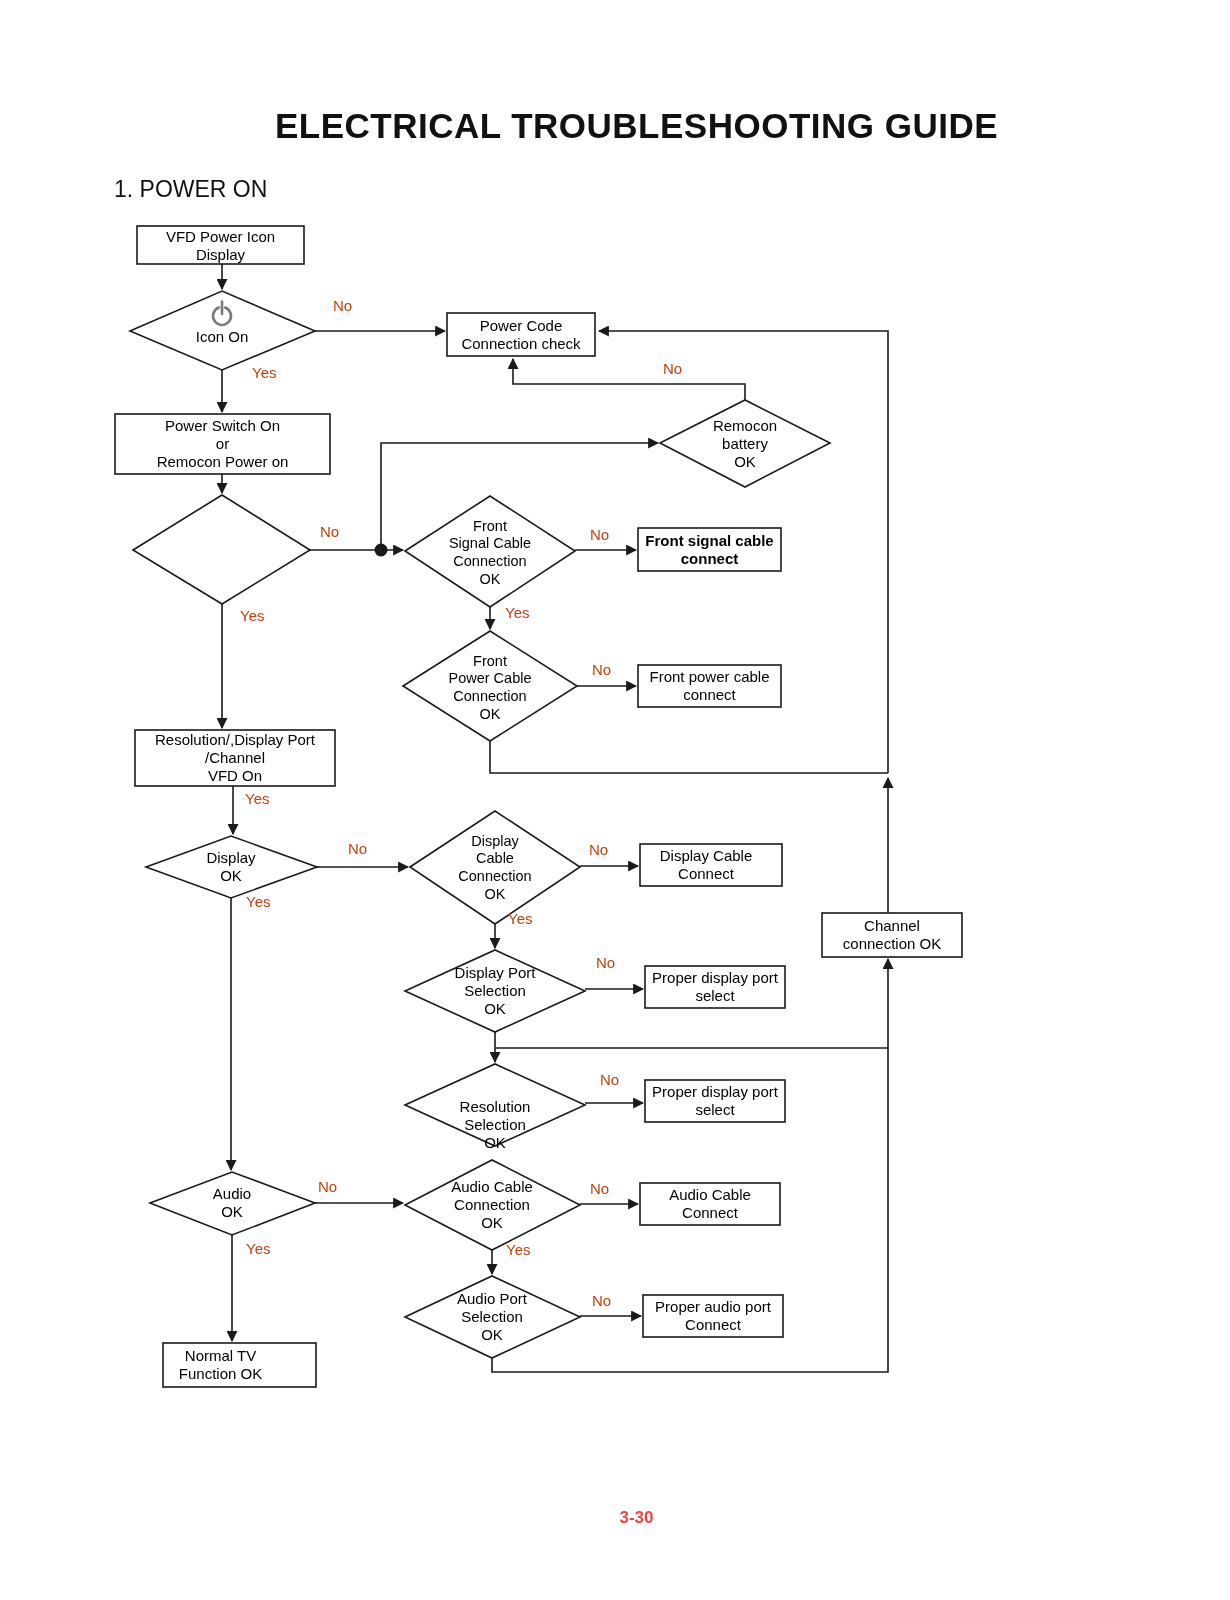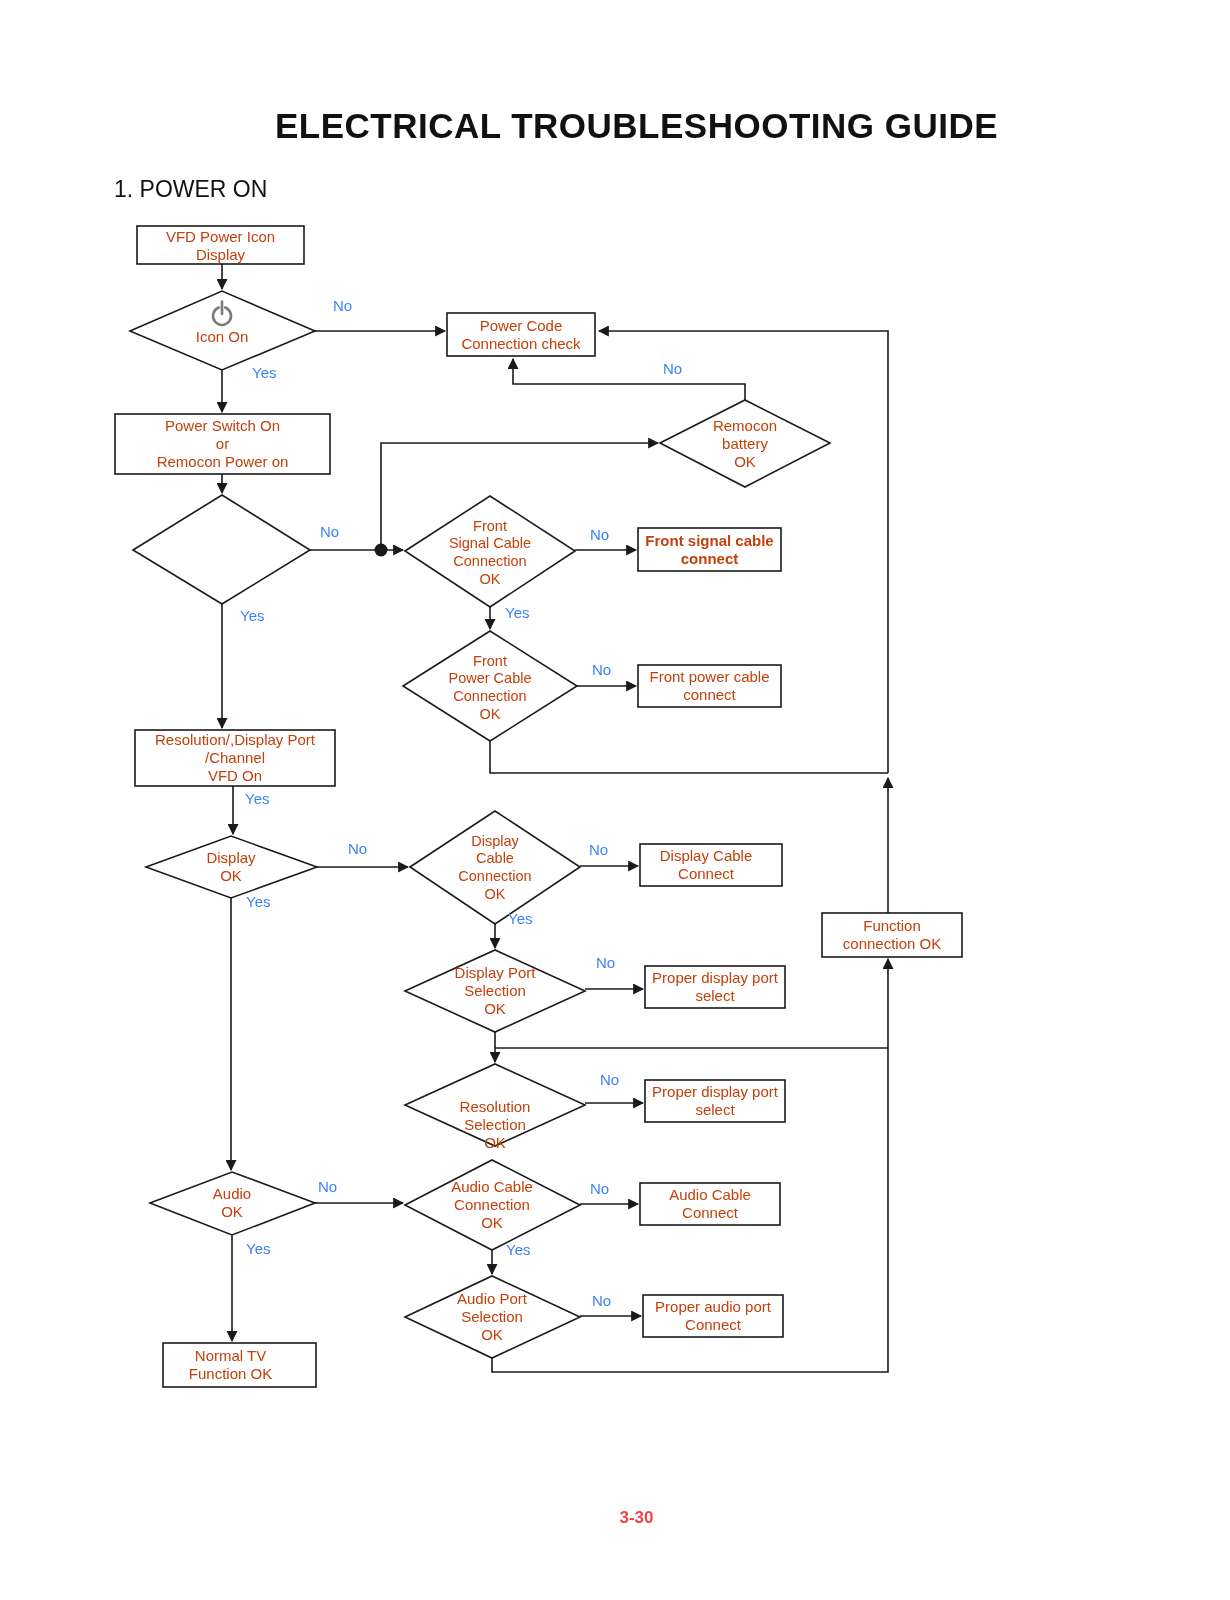--- a/index.html
+++ b/index.html
@@ -14,24 +14,24 @@
   .section{
     position:absolute;left:114px;top:176px;font-size:23px;font-weight:normal;color:#111;
   }
   .footer{
     position:absolute;left:0;right:0;top:1508px;text-align:center;
     font-size:17px;font-weight:bold;color:#ef4444;
   }
   svg.canvas{position:absolute;left:0;top:0;}
   .lbl{
     position:absolute;display:flex;align-items:center;justify-content:center;
-    text-align:center;white-space:pre-line;font-size:15px;line-height:1.2;color:#c2410c;
+    text-align:center;white-space:pre-line;font-size:15px;line-height:1.2;color:#000000;
   }
   .lbl.small{font-size:14.5px;line-height:1.22;}
-  .edge{position:absolute;font-size:15px;color:#3b82f6;}
+  .edge{position:absolute;font-size:15px;color:#c2410c;}
 </style>
 </head>
 <body>
 
 <div class="page">
 
   <div class="title">ELECTRICAL TROUBLESHOOTING GUIDE</div>
   <div class="section">1. POWER ON</div>
 
   <svg class="canvas" width="1230" height="1600" viewBox="0 0 1230 1600">
@@ -144,40 +144,40 @@
 Cable
 Connection
 OK</div>
   <div class="lbl" style="left:640px;top:845px;width:132px;height:40px;">Display Cable
 Connect</div>
   <div class="lbl" style="left:420px;top:962px;width:150px;height:58px;">Display Port
 Selection
 OK</div>
   <div class="lbl" style="left:645px;top:967px;width:140px;height:40px;">Proper display port
 select</div>
-  <div class="lbl" style="left:822px;top:914px;width:140px;height:42px;">Function
+  <div class="lbl" style="left:822px;top:914px;width:140px;height:42px;">Channel
 connection OK</div>
   <div class="lbl" style="left:420px;top:1076px;width:150px;height:58px;margin-top:20px;">Resolution
 Selection
 OK</div>
   <div class="lbl" style="left:645px;top:1081px;width:140px;height:40px;">Proper display port
 select</div>
   <div class="lbl" style="left:172px;top:1183px;width:120px;height:40px;">Audio
 OK</div>
   <div class="lbl" style="left:422px;top:1176px;width:140px;height:58px;">Audio Cable
 Connection
 OK</div>
   <div class="lbl" style="left:640px;top:1184px;width:140px;height:40px;">Audio Cable
 Connect</div>
   <div class="lbl" style="left:422px;top:1288px;width:140px;height:58px;">Audio Port
 Selection
 OK</div>
   <div class="lbl" style="left:643px;top:1296px;width:140px;height:40px;">Proper audio port
 Connect</div>
-  <div class="lbl" style="left:162px;top:1344px;width:137px;height:42px;">Normal TV
+  <div class="lbl" style="left:152px;top:1344px;width:137px;height:42px;">Normal TV
 Function OK</div>
 
   <div class="edge" style="left:333px;top:297px;">No</div>
   <div class="edge" style="left:252px;top:364px;">Yes</div>
   <div class="edge" style="left:663px;top:360px;">No</div>
   <div class="edge" style="left:320px;top:523px;">No</div>
   <div class="edge" style="left:240px;top:607px;">Yes</div>
   <div class="edge" style="left:590px;top:526px;">No</div>
   <div class="edge" style="left:505px;top:604px;">Yes</div>
   <div class="edge" style="left:592px;top:661px;">No</div>

